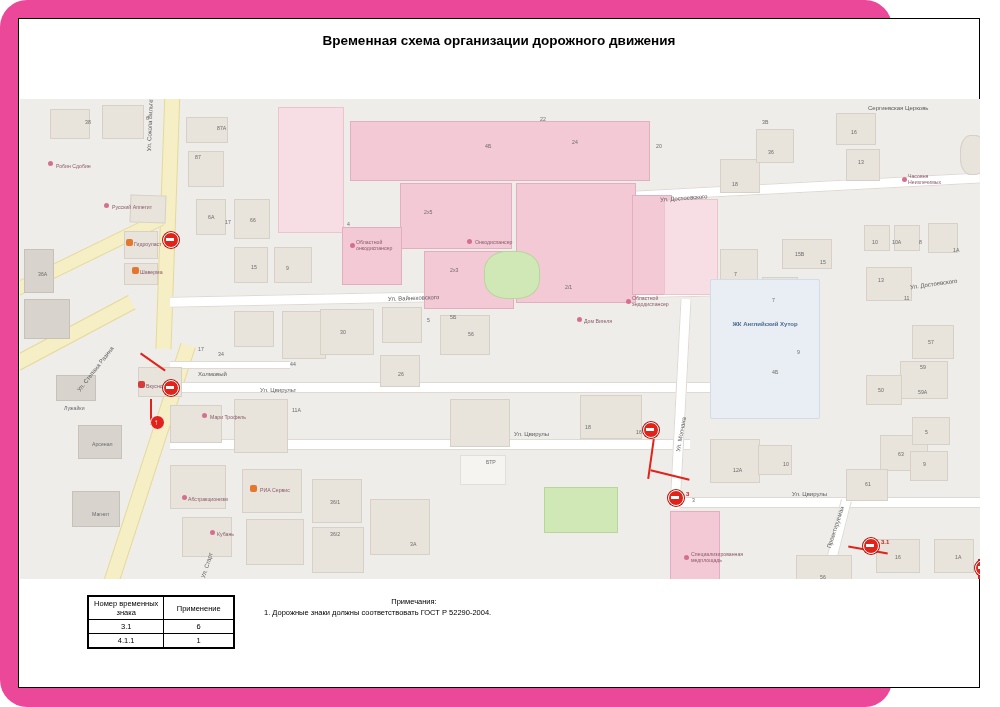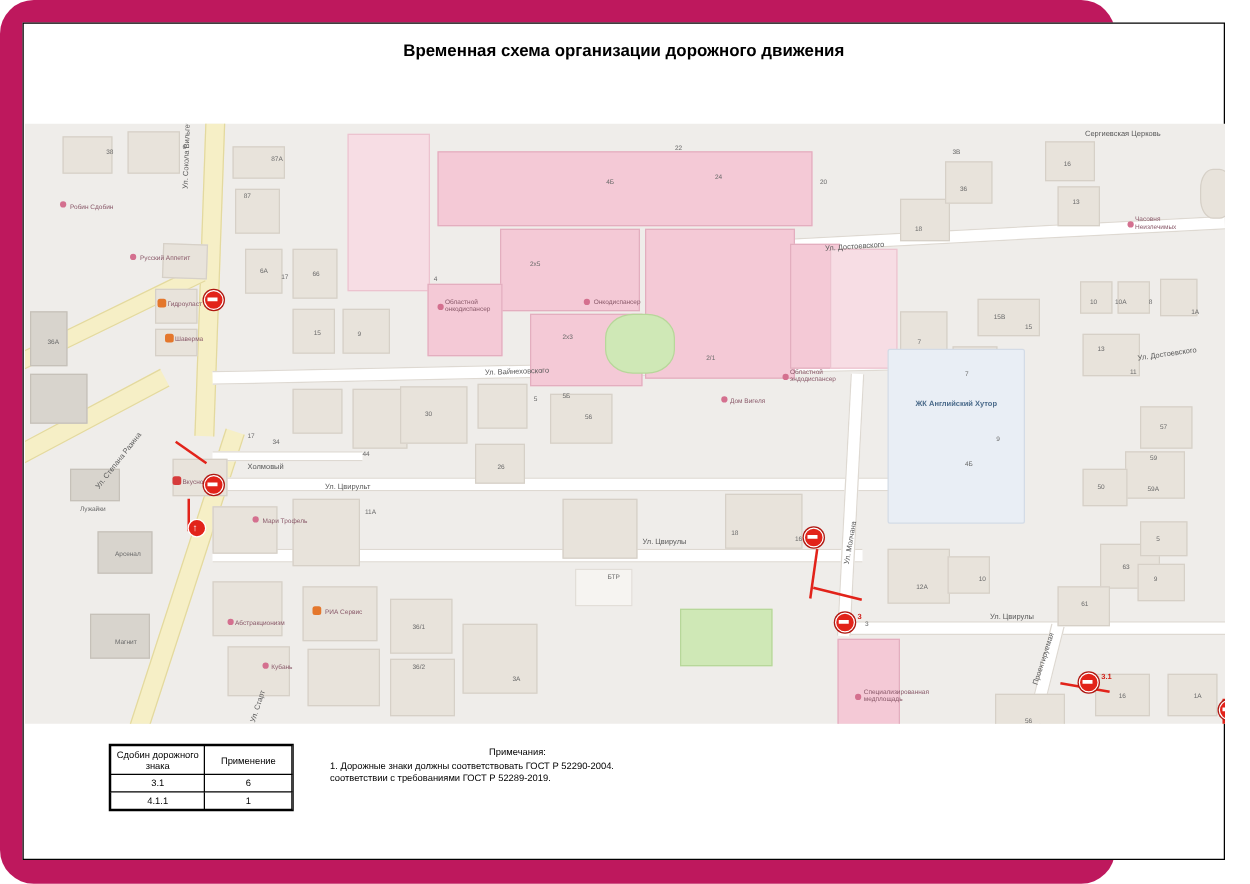--- a/index.html
+++ b/index.html
@@ -1,17 +1,17 @@
 <!DOCTYPE html>
 <html><head>
 <meta charset="utf-8">
 <style>
   html,body{margin:0;padding:0;background:#ffffff;}
   body{width:1000px;height:707px;font-family:"Liberation Sans",sans-serif;overflow:hidden;}
-  #page{position:relative;width:892px;height:707px;background:#be185d;border-radius:27px;}
+  #page{position:relative;width:892px;height:707px;background:#ec4899;border-radius:27px;}
   #frame{position:absolute;left:18px;top:18px;width:962px;height:670px;border:1px solid #000;background:#fff;box-sizing:border-box;}
   #title{position:absolute;left:0;top:0;width:100%;height:44px;line-height:44px;text-align:center;font-size:13.5px;font-weight:bold;color:#000;}
   #maparea{position:absolute;left:1px;top:80px;width:960px;height:480px;overflow:hidden;background:#efedea;}
   .blk{position:absolute;background:#e0dbd4;border:1px solid #cfc9c1;box-sizing:border-box;}
   .blk.pink{background:#f4c9d6;border-color:#e3aebf;}
   .blk.lpink{background:#f7dde4;border-color:#ecc3cf;}
   .blk.grayb{background:#d8d4cd;border-color:#c6c1b9;}
   .blk.beige{background:#e8e3db;border-color:#d6d0c7;}
   .blk.white{background:#f6f4f1;border-color:#e2ded8;}
   .green{position:absolute;background:#cfe8b6;border:1px solid #b7d79a;border-radius:40%;}
@@ -283,35 +283,34 @@
 
       <div class="signlbl" style="left:666px;top:392px;">3</div>
       <div class="signlbl" style="left:861px;top:440px;">3.1</div>
 
     </div>
 
     <div id="legend">
       <table>
         <tbody>
             <tr>
-          <th style="width:52%">Сдобин дорожного знака</th>
+          <th style="width:52%">Номер временных знака</th>
           <th>Применение</th>
         </tr>
         <tr>
           <td>3.1</td>
           <td>6</td>
         </tr>
         <tr>
           <td>4.1.1</td>
           <td>1</td>
         </tr>
       </tbody>
         </table>
     </div>
 
     <div id="notes">
       <div class="nt">Примечания:</div>
       <div>1. Дорожные знаки должны соответствовать ГОСТ Р 52290-2004.</div>
-      <div>соответствии с требованиями ГОСТ Р 52289-2019.</div>
     </div>
 
   </div>
 </div>
 
 </body></html>

